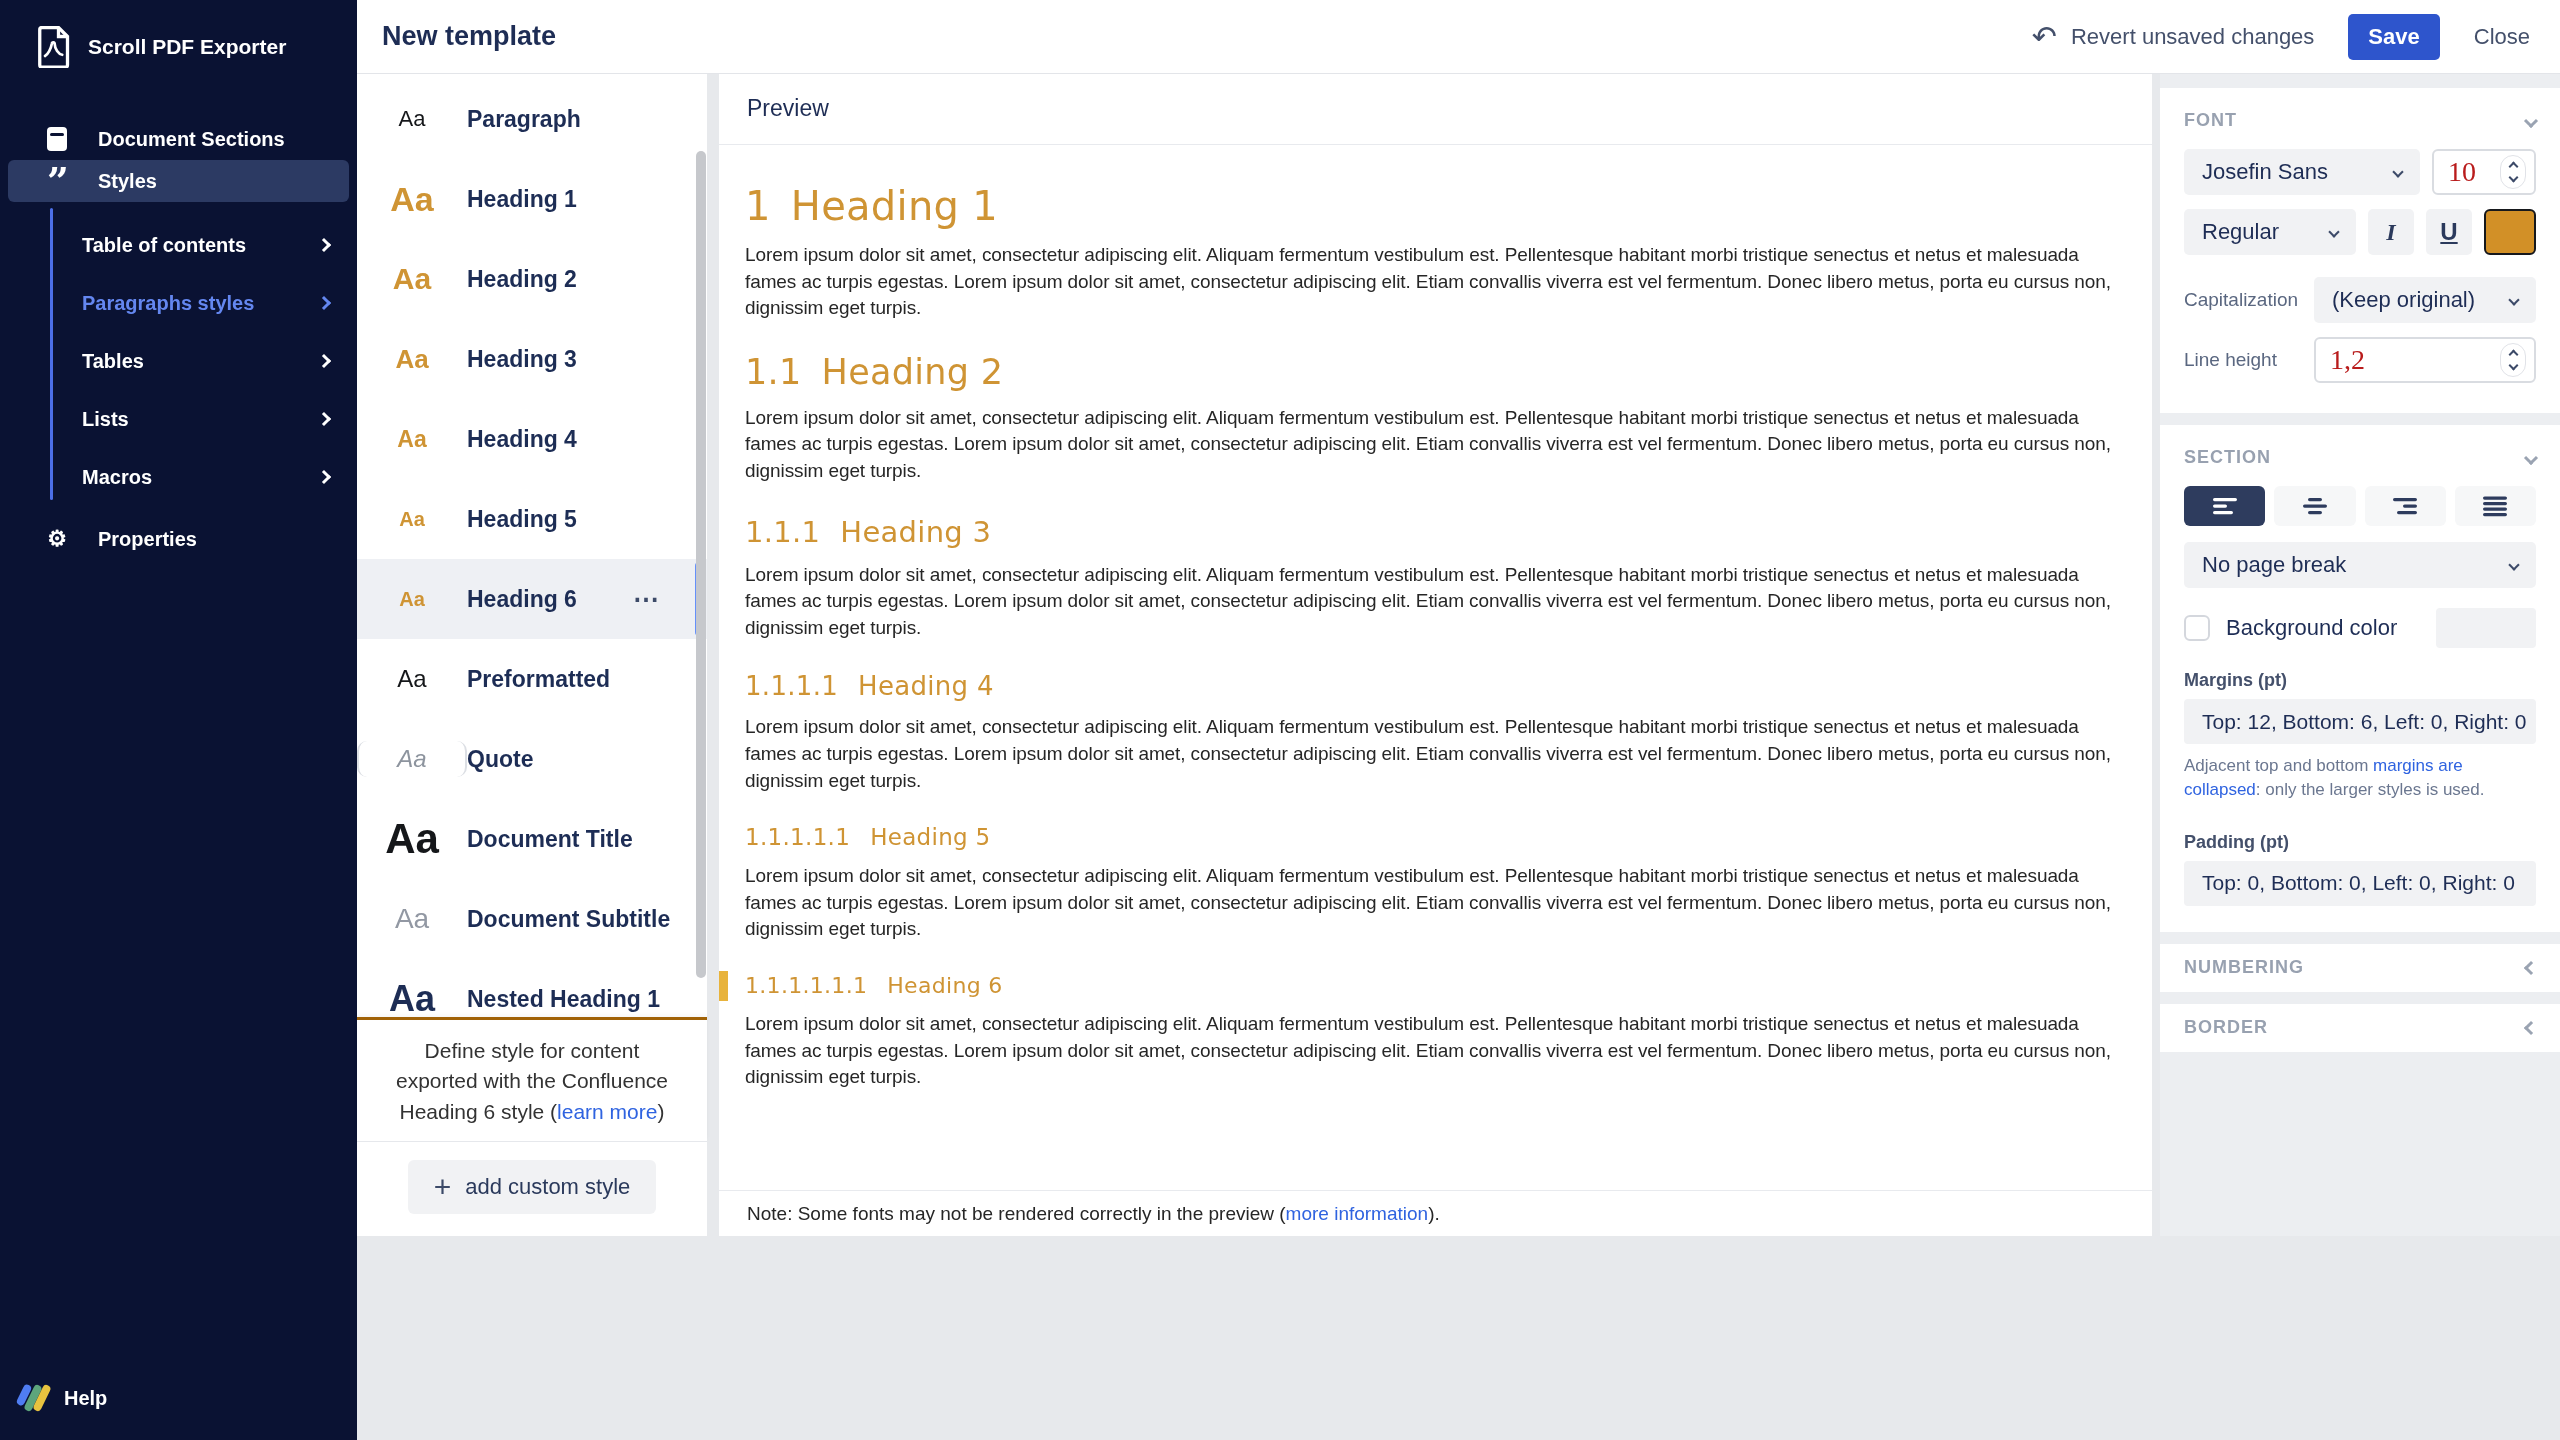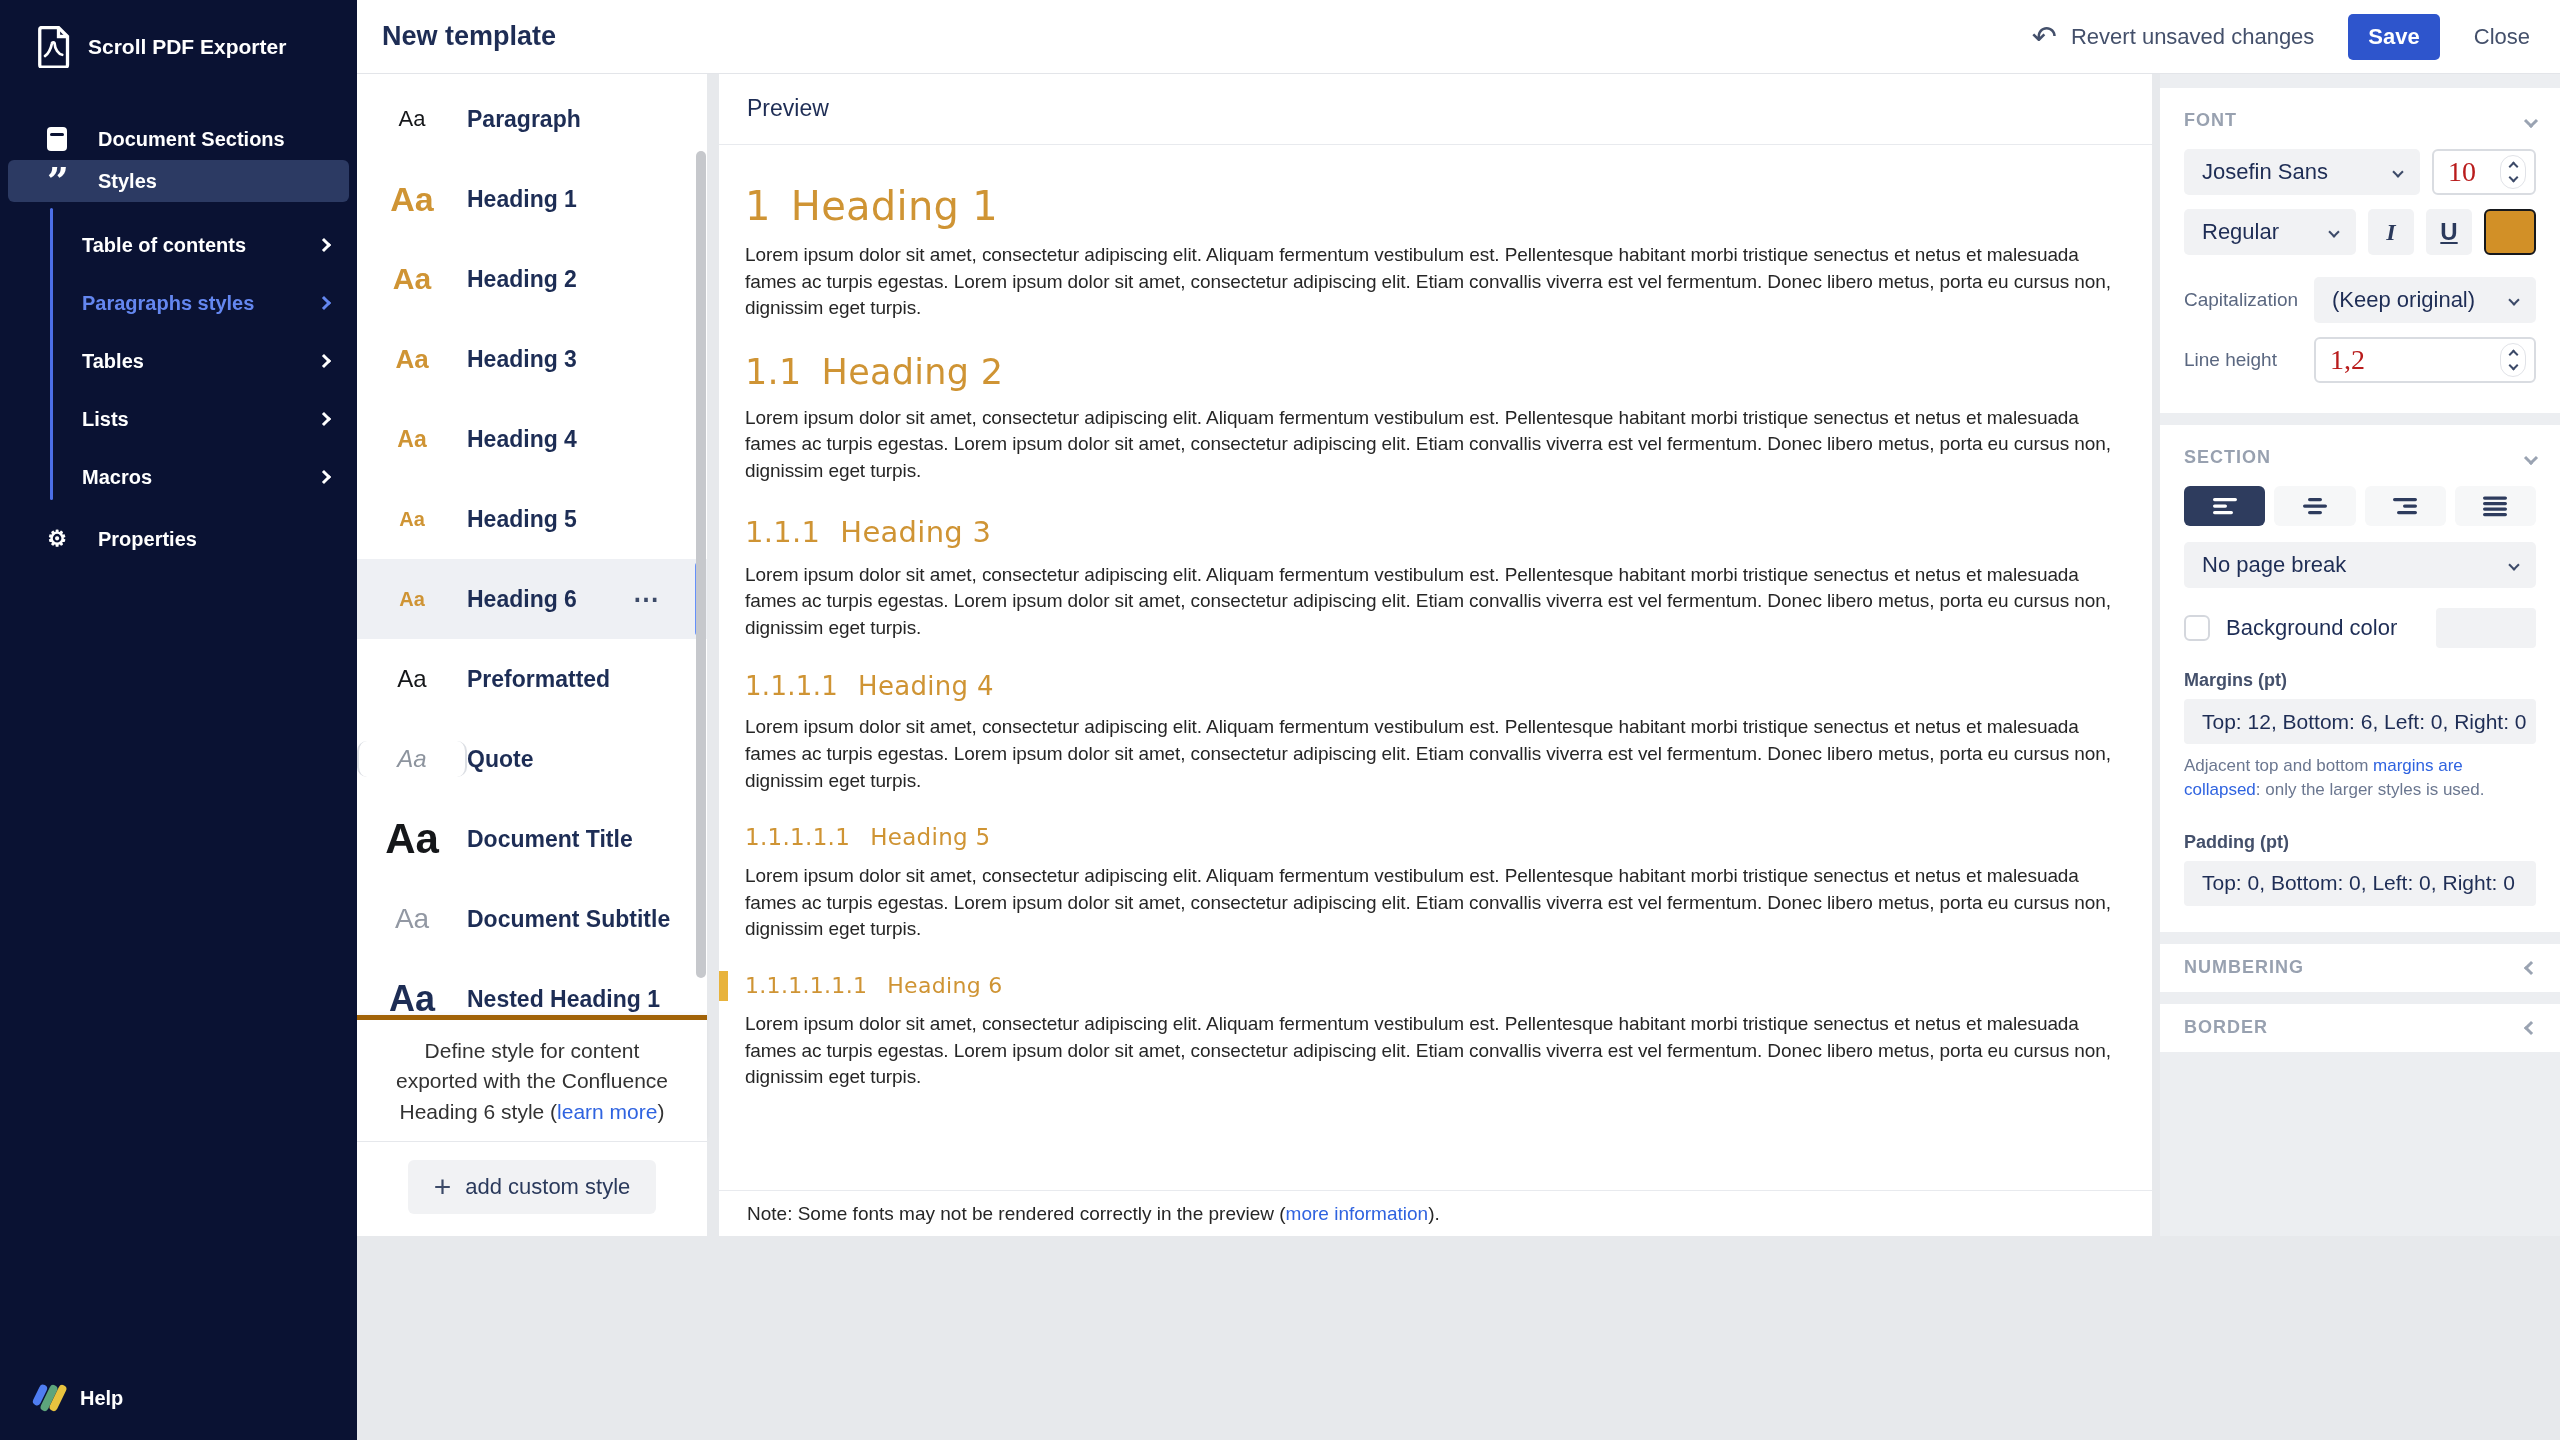--- a/index.html
+++ b/index.html
@@ -34,21 +34,21 @@
   .doc-icon{width:20px;height:24px;background:#fff;border-radius:4px;position:relative;}
   .doc-icon::after{content:"";position:absolute;left:3px;top:6px;right:3px;height:3px;background:var(--sidebar-bg);border-radius:2px;}
   .quote-glyph{font-size:38px;line-height:20px;font-weight:700;color:#fff;font-family:"DejaVu Serif",serif;letter-spacing:-2px;}
   .subnav{position:relative;padding:14px 0 10px 0;}
   .tree-line{position:absolute;left:50px;top:6px;bottom:16px;width:3px;background:#4c6fe8;border-radius:2px;}
   .sub-item{display:flex;align-items:center;height:58px;padding:0 28px 0 82px;font-size:20px;font-weight:600;color:#fff;cursor:pointer;}
   .sub-item .lbl{flex:1;}
   .sub-item.active .lbl{color:var(--sub-active);}
   .chev-r{width:10px;height:10px;border-right:3px solid #fff;border-bottom:3px solid #fff;transform:rotate(-45deg);flex:none;}
   .sub-item.active .chev-r{border-color:var(--sub-active);}
-  .help-row{position:absolute;bottom:28px;left:36px;display:flex;align-items:center;gap:18px;cursor:pointer;}
+  .help-row{position:absolute;bottom:28px;left:20px;display:flex;align-items:center;gap:18px;cursor:pointer;}
   .help-logo{display:flex;gap:5px;transform:rotate(0deg);}
   .help-logo i{display:block;width:8px;height:28px;border-radius:4px;transform:rotate(26deg);}
   .help-logo i:nth-child(1){background:#4f7df2;height:22px;margin-top:0;}
   .help-logo i:nth-child(2){background:#5da57c;height:28px;margin-left:-4px;}
   .help-logo i:nth-child(3){background:#e8c33f;height:28px;margin-left:-4px;}
   .help-label{font-size:20px;font-weight:700;color:#fff;}
 
   
   .main{flex:1;display:flex;flex-direction:column;height:1236px;}
   .topbar{height:73px;background:#fff;display:flex;align-items:center;padding:0 30px 0 25px;box-shadow:0 1px 0 #e3e5e9;position:relative;z-index:2;flex:none;}
@@ -79,21 +79,21 @@
   .sample-heading-6{font-size:20px;color:var(--accent-orange);font-weight:600;}
   .sample-preformatted{font-size:24px;color:#15171a;font-weight:500;}
   .sample-quote{font-size:24px;color:#8d949e;font-style:italic;display:inline-block;padding:6px 14px;border-left:2px solid #dcdfe4;border-right:2px solid #dcdfe4;border-radius:10px;}
   .sample-document-title{font-size:42px;color:#15171a;font-weight:600;}
   .sample-document-subtitle{font-size:28px;color:#9298a3;font-weight:500;}
   .sample-nested-heading-1{font-size:36px;color:#1d2d55;font-weight:600;}
   .sample-nested-heading-2{font-size:31px;color:#1d2d55;font-weight:600;}
   .sample-nested-heading-3{font-size:27px;color:#1d2d55;font-weight:600;}
   .col-scrollbar{position:absolute;right:1px;top:78px;bottom:196px;width:10px;}
   .col-thumb{position:absolute;top:0;width:10px;height:93%;background:#c6c8cc;border-radius:5px;}
-  .style-desc{border-top:5px solid #a16207;box-shadow:0 -2px 4px rgba(20,30,60,.04);padding:16px 34px 14px;text-align:center;font-size:21px;line-height:1.45;color:#333;flex:none;}
+  .style-desc{border-top:3px solid #a16207;box-shadow:0 -2px 4px rgba(20,30,60,.04);padding:16px 34px 14px;text-align:center;font-size:21px;line-height:1.45;color:#333;flex:none;}
   .style-desc a{color:var(--link-blue);text-decoration:none;cursor:pointer;}
   .add-style-wrap{border-top:1px solid #e6e8ec;padding:18px 0 22px;display:flex;justify-content:center;flex:none;}
   .add-style-btn{display:flex;align-items:center;gap:14px;background:var(--ctrl-bg);border:none;border-radius:6px;padding:14px 26px;font-size:22px;color:#2b3a5c;cursor:pointer;font-family:inherit;}
   .plus-glyph{font-size:30px;line-height:22px;color:#3c4a68;font-weight:400;}
 
   .gap12{width:12px;flex:none;}
   .gap8{width:8px;flex:none;}
 
   
   .preview-card{flex:1;background:#fff;display:flex;flex-direction:column;min-width:0;min-height:0;}

